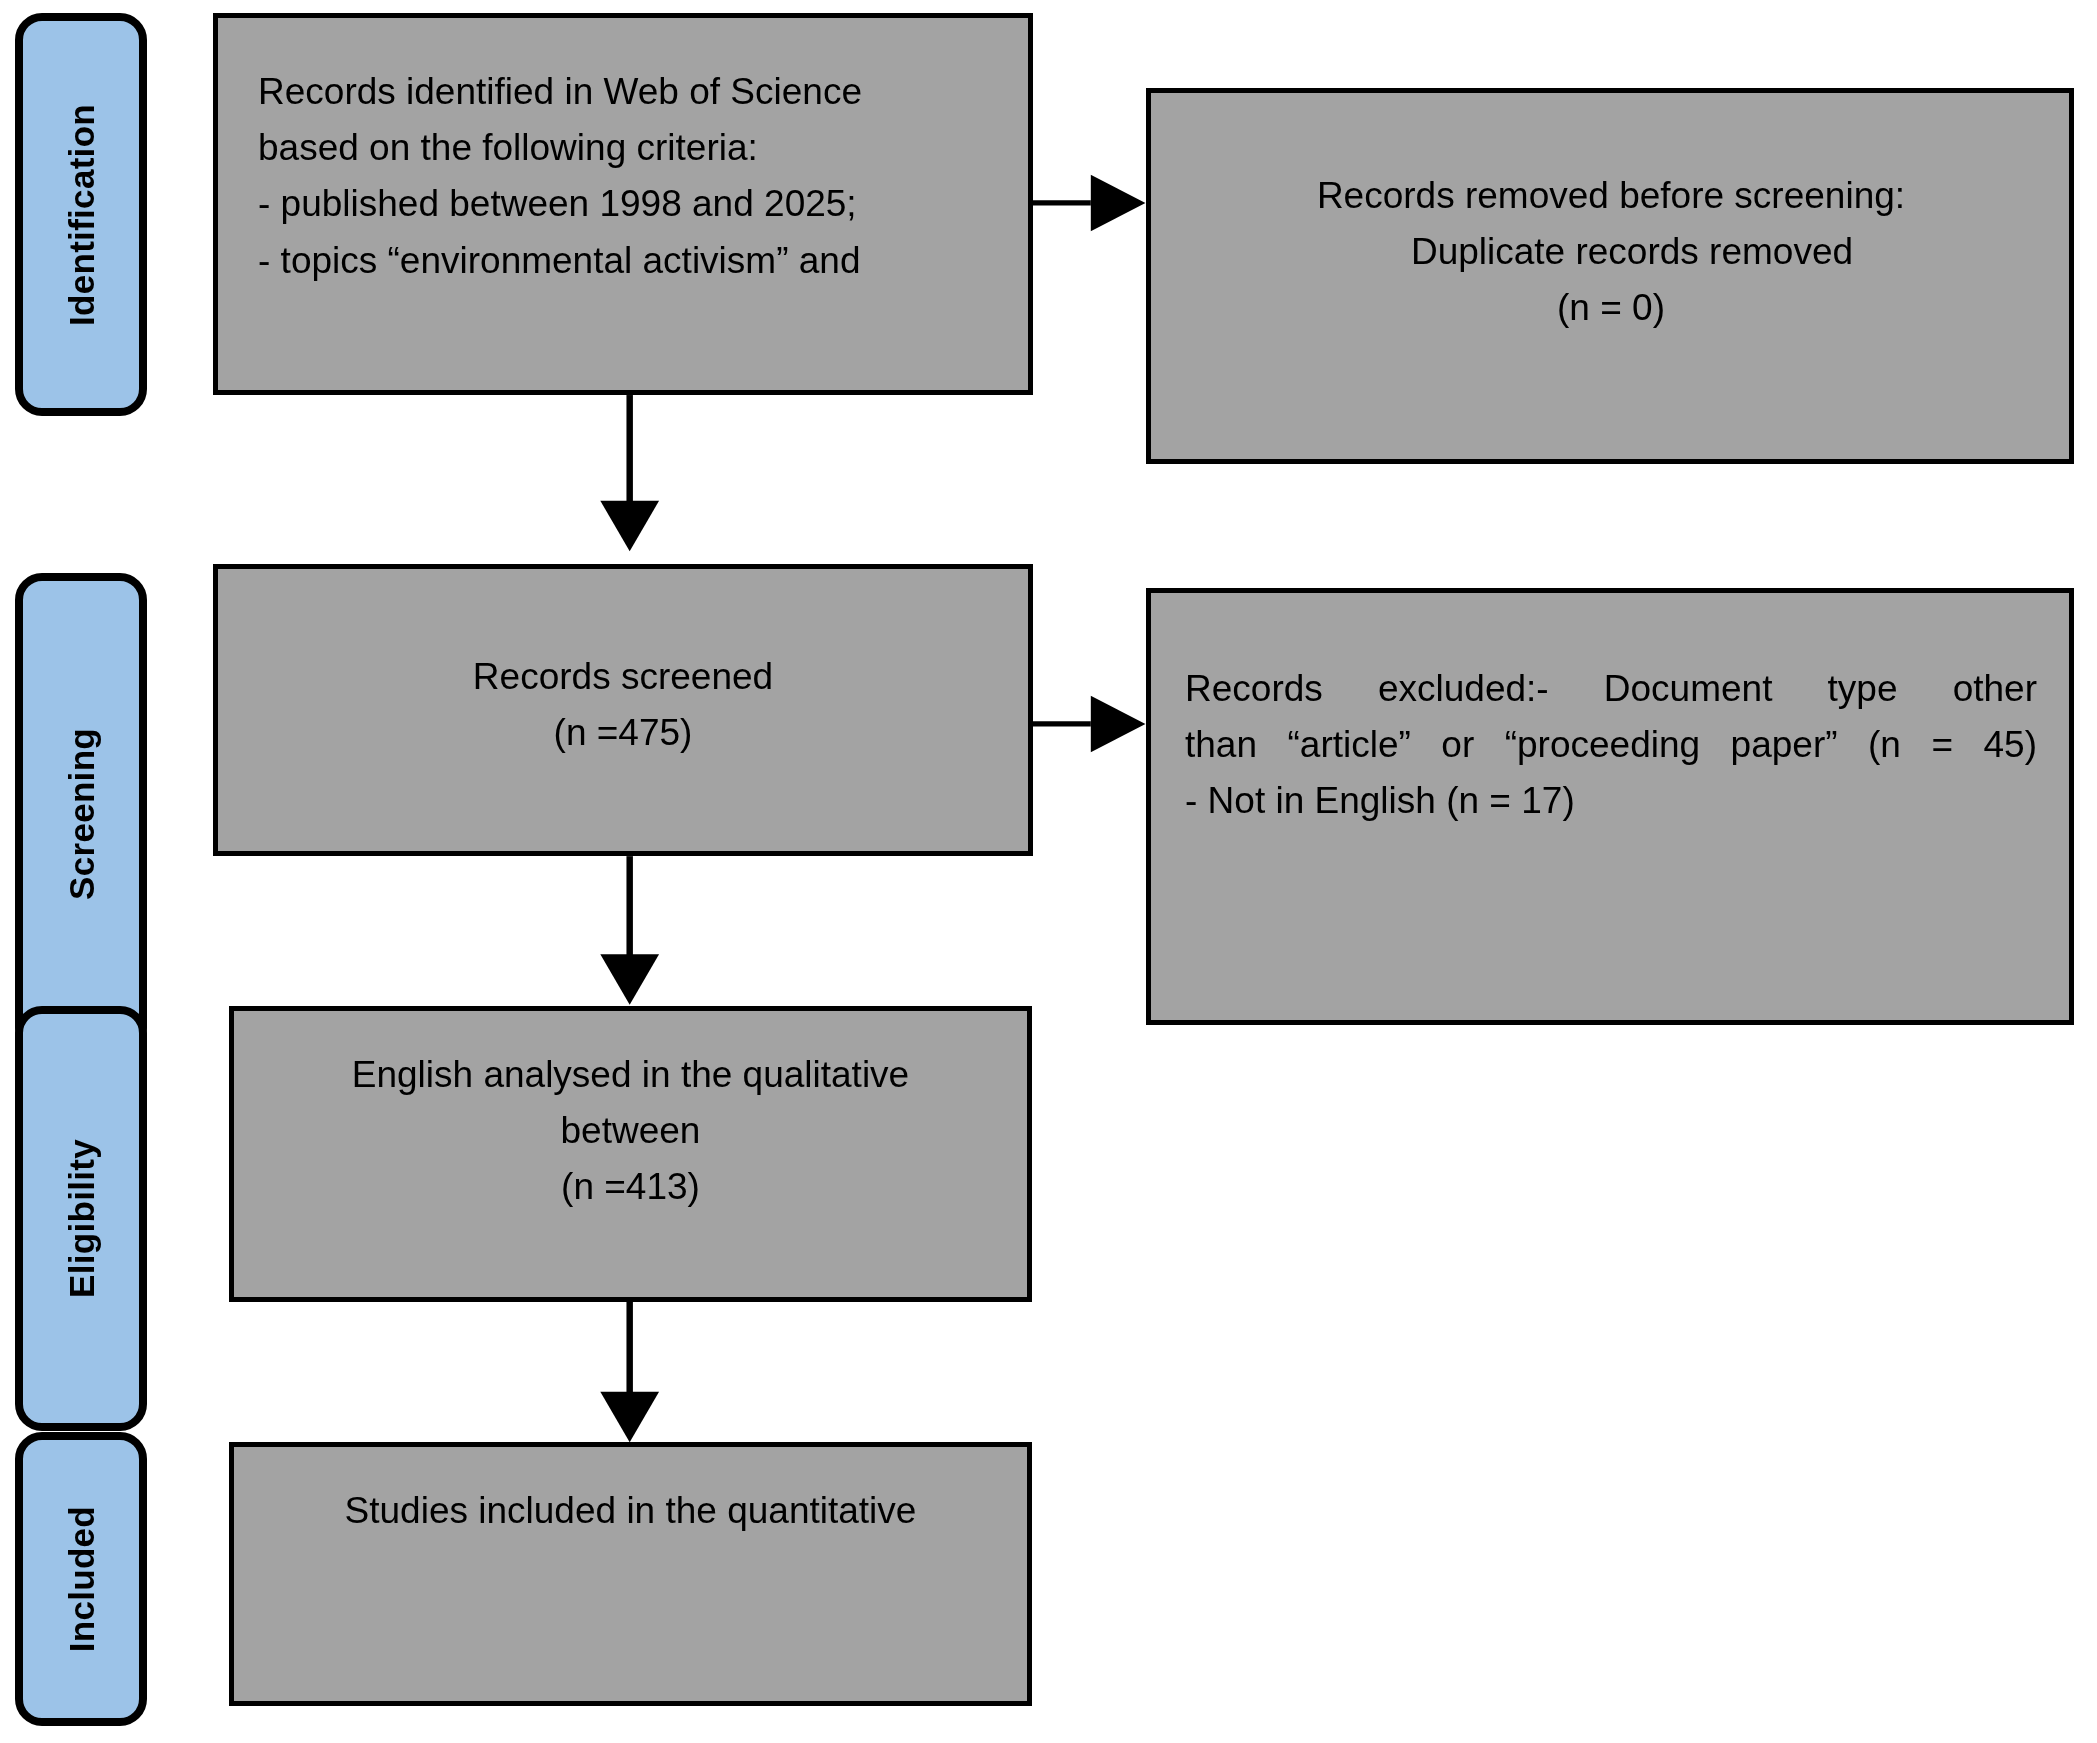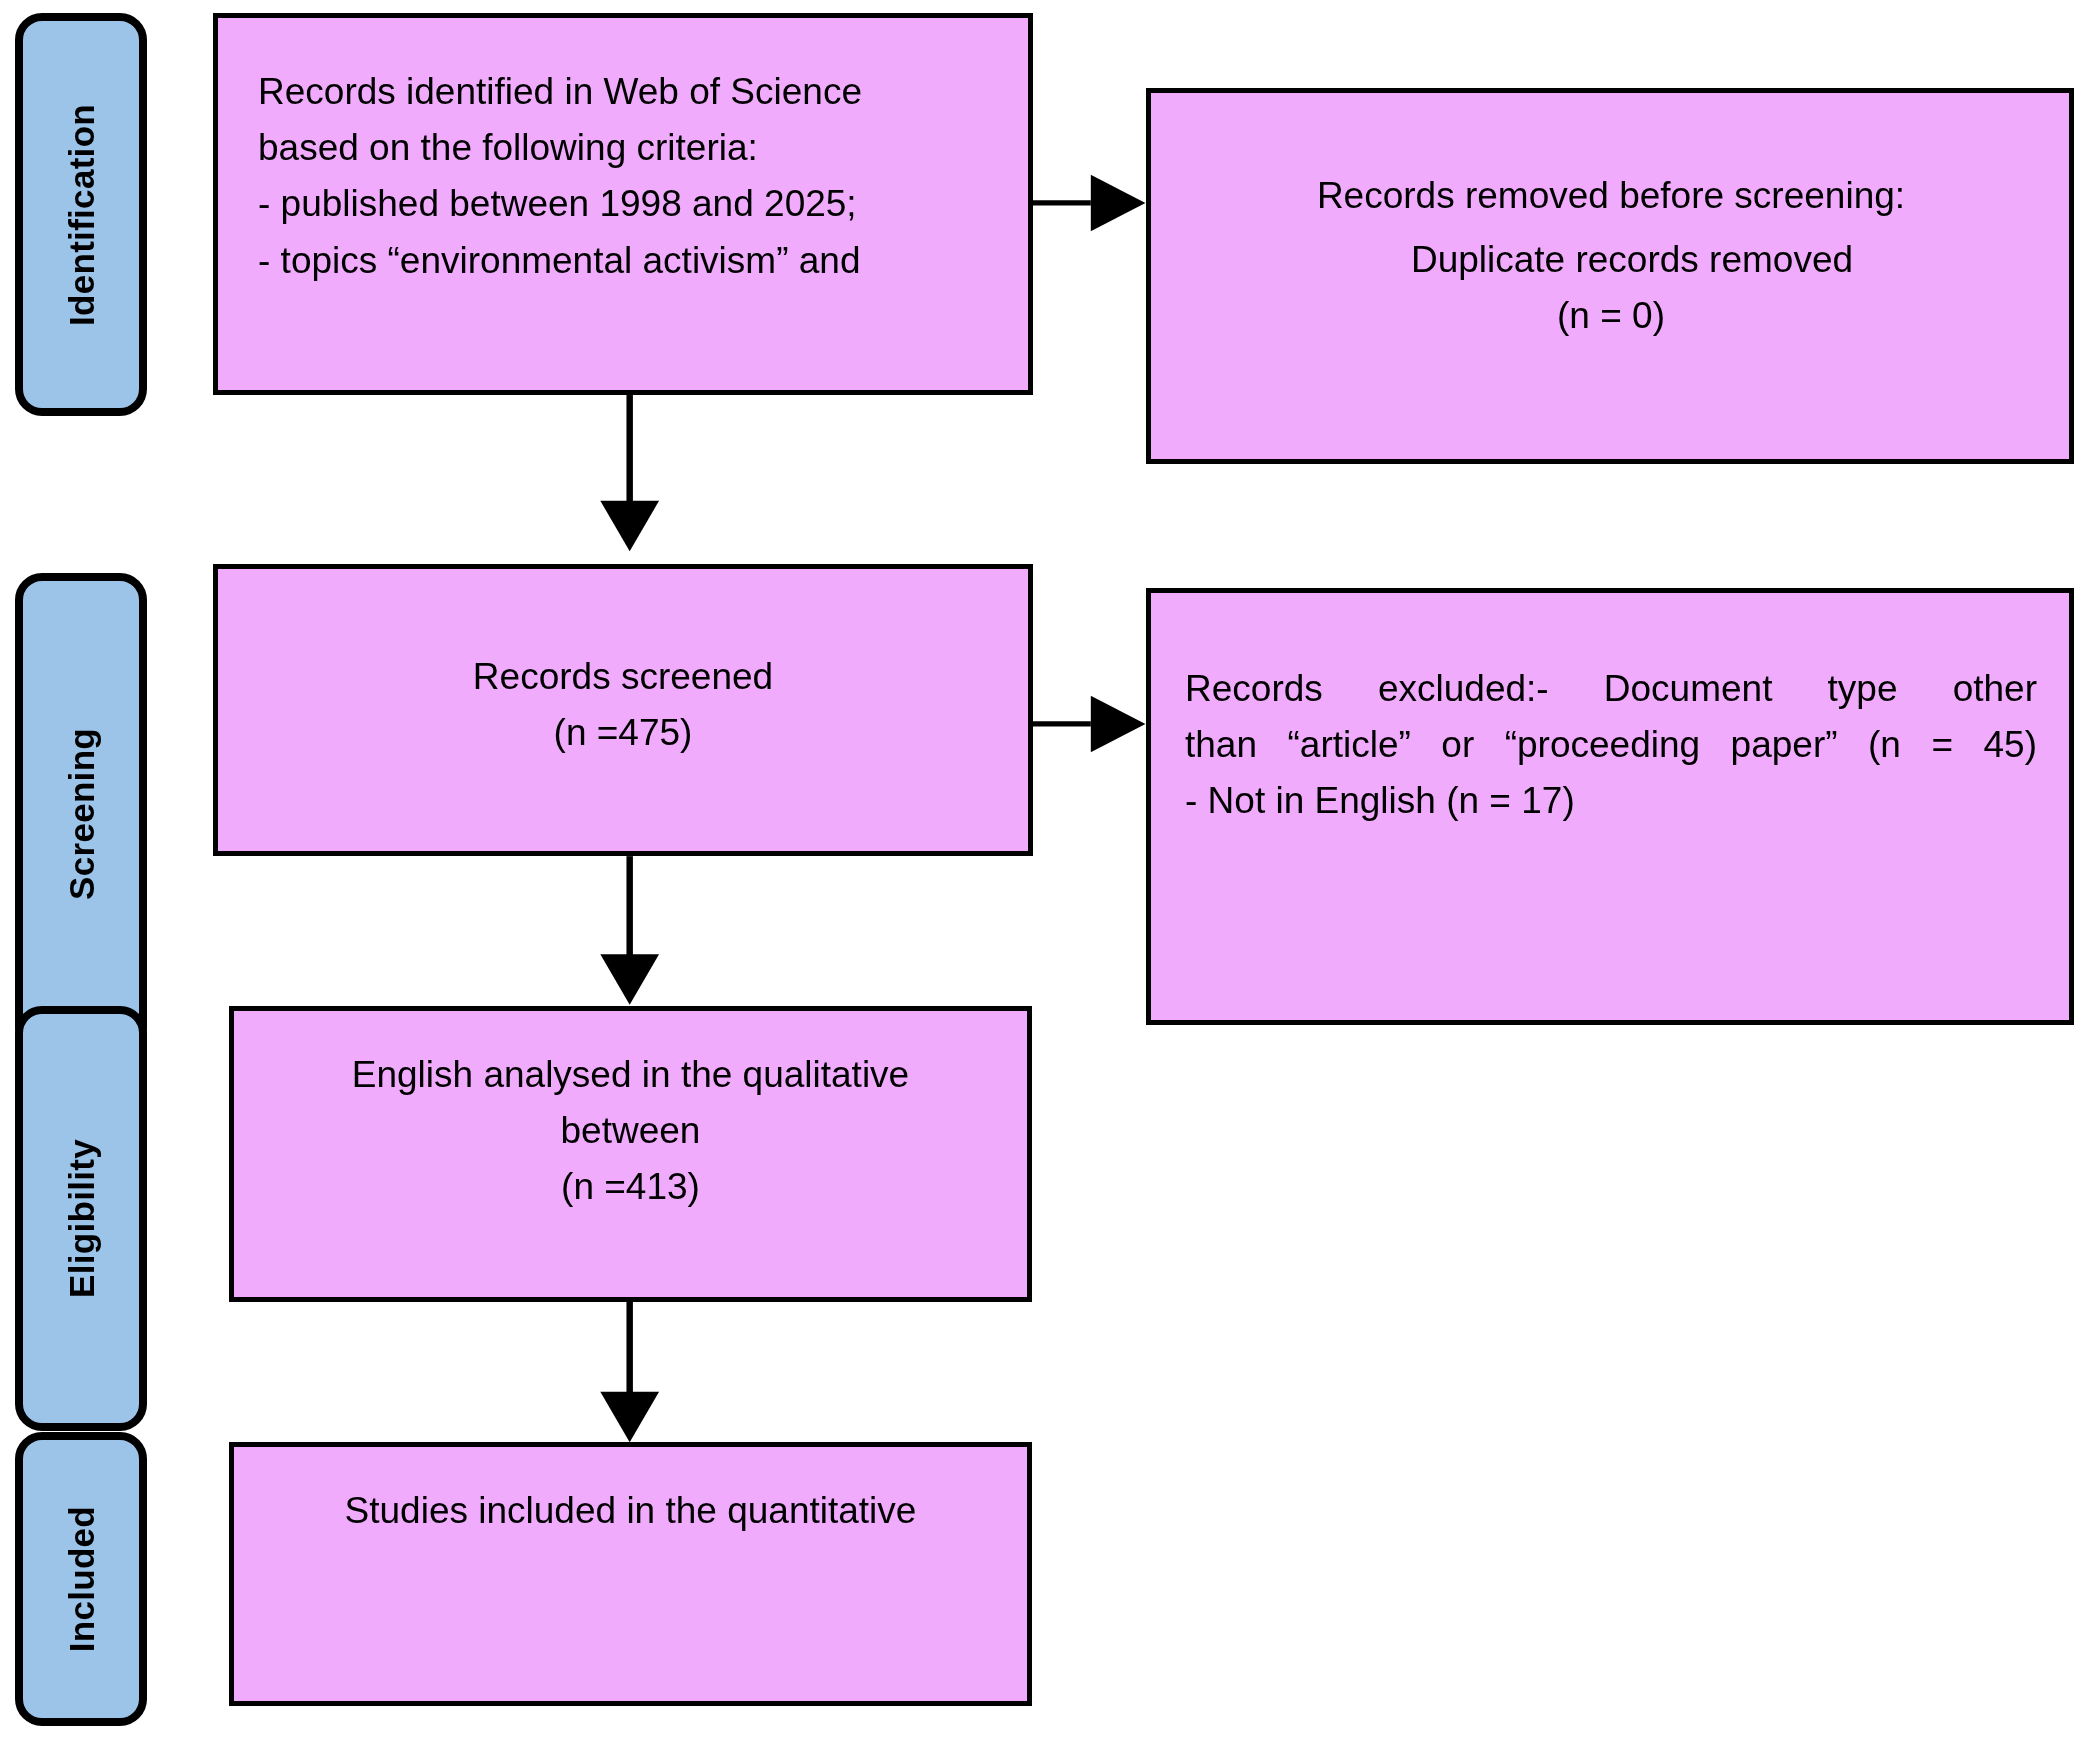--- a/index.html
+++ b/index.html
@@ -45,21 +45,21 @@
     letter-spacing: 0.3px;
     color: #000000;
     white-space: nowrap;
     font-family: "Liberation Sans", "DejaVu Sans", sans-serif;
   }
   
   .flow-box {
     position: absolute;
     box-sizing: border-box;
     border: 5.3px solid #000000;
-    background: #f0abfc;
+    background: #a3a3a3;
     overflow: hidden;
     padding-left: 40px;
   }
   .box-text {
     position: absolute;
     left: 0;
     right: 0;
     font-size: 37px;
     line-height: 1.52;
     color: #000000;
@@ -69,21 +69,21 @@
   .box-text .ln { display: block; white-space: pre; }
   .pad-l  { padding-left: 40px; padding-right: 23.5px; }
   .pad-l2 { padding-left: 34px; padding-right: 32px; text-align: center; }
   .center { text-align: center; }
   .justified { text-align: justify; }
   .justified .ln {
     white-space: normal;
     text-align-last: justify;
   }
   .justified .ln.last { text-align-last: left; }
-  .indent-1 { padding-left: 42px; display: block; margin-top: 8px; }
+  .indent-1 { padding-left: 42px; display: block; }
 </style>
 </head>
 <body>
 
 <div id="diagram-root">
 
   <svg class="layer" viewBox="0 0 3570 2968" aria-hidden="true">
     <defs>
       <marker id="arrowR" markerWidth="10" markerHeight="10" refX="0.2" refY="3.6" orient="auto" markerUnits="userSpaceOnUse">
         <path d="M0,0 L0,7.2 L9.6,3.6 z" fill="#000000"></path>

